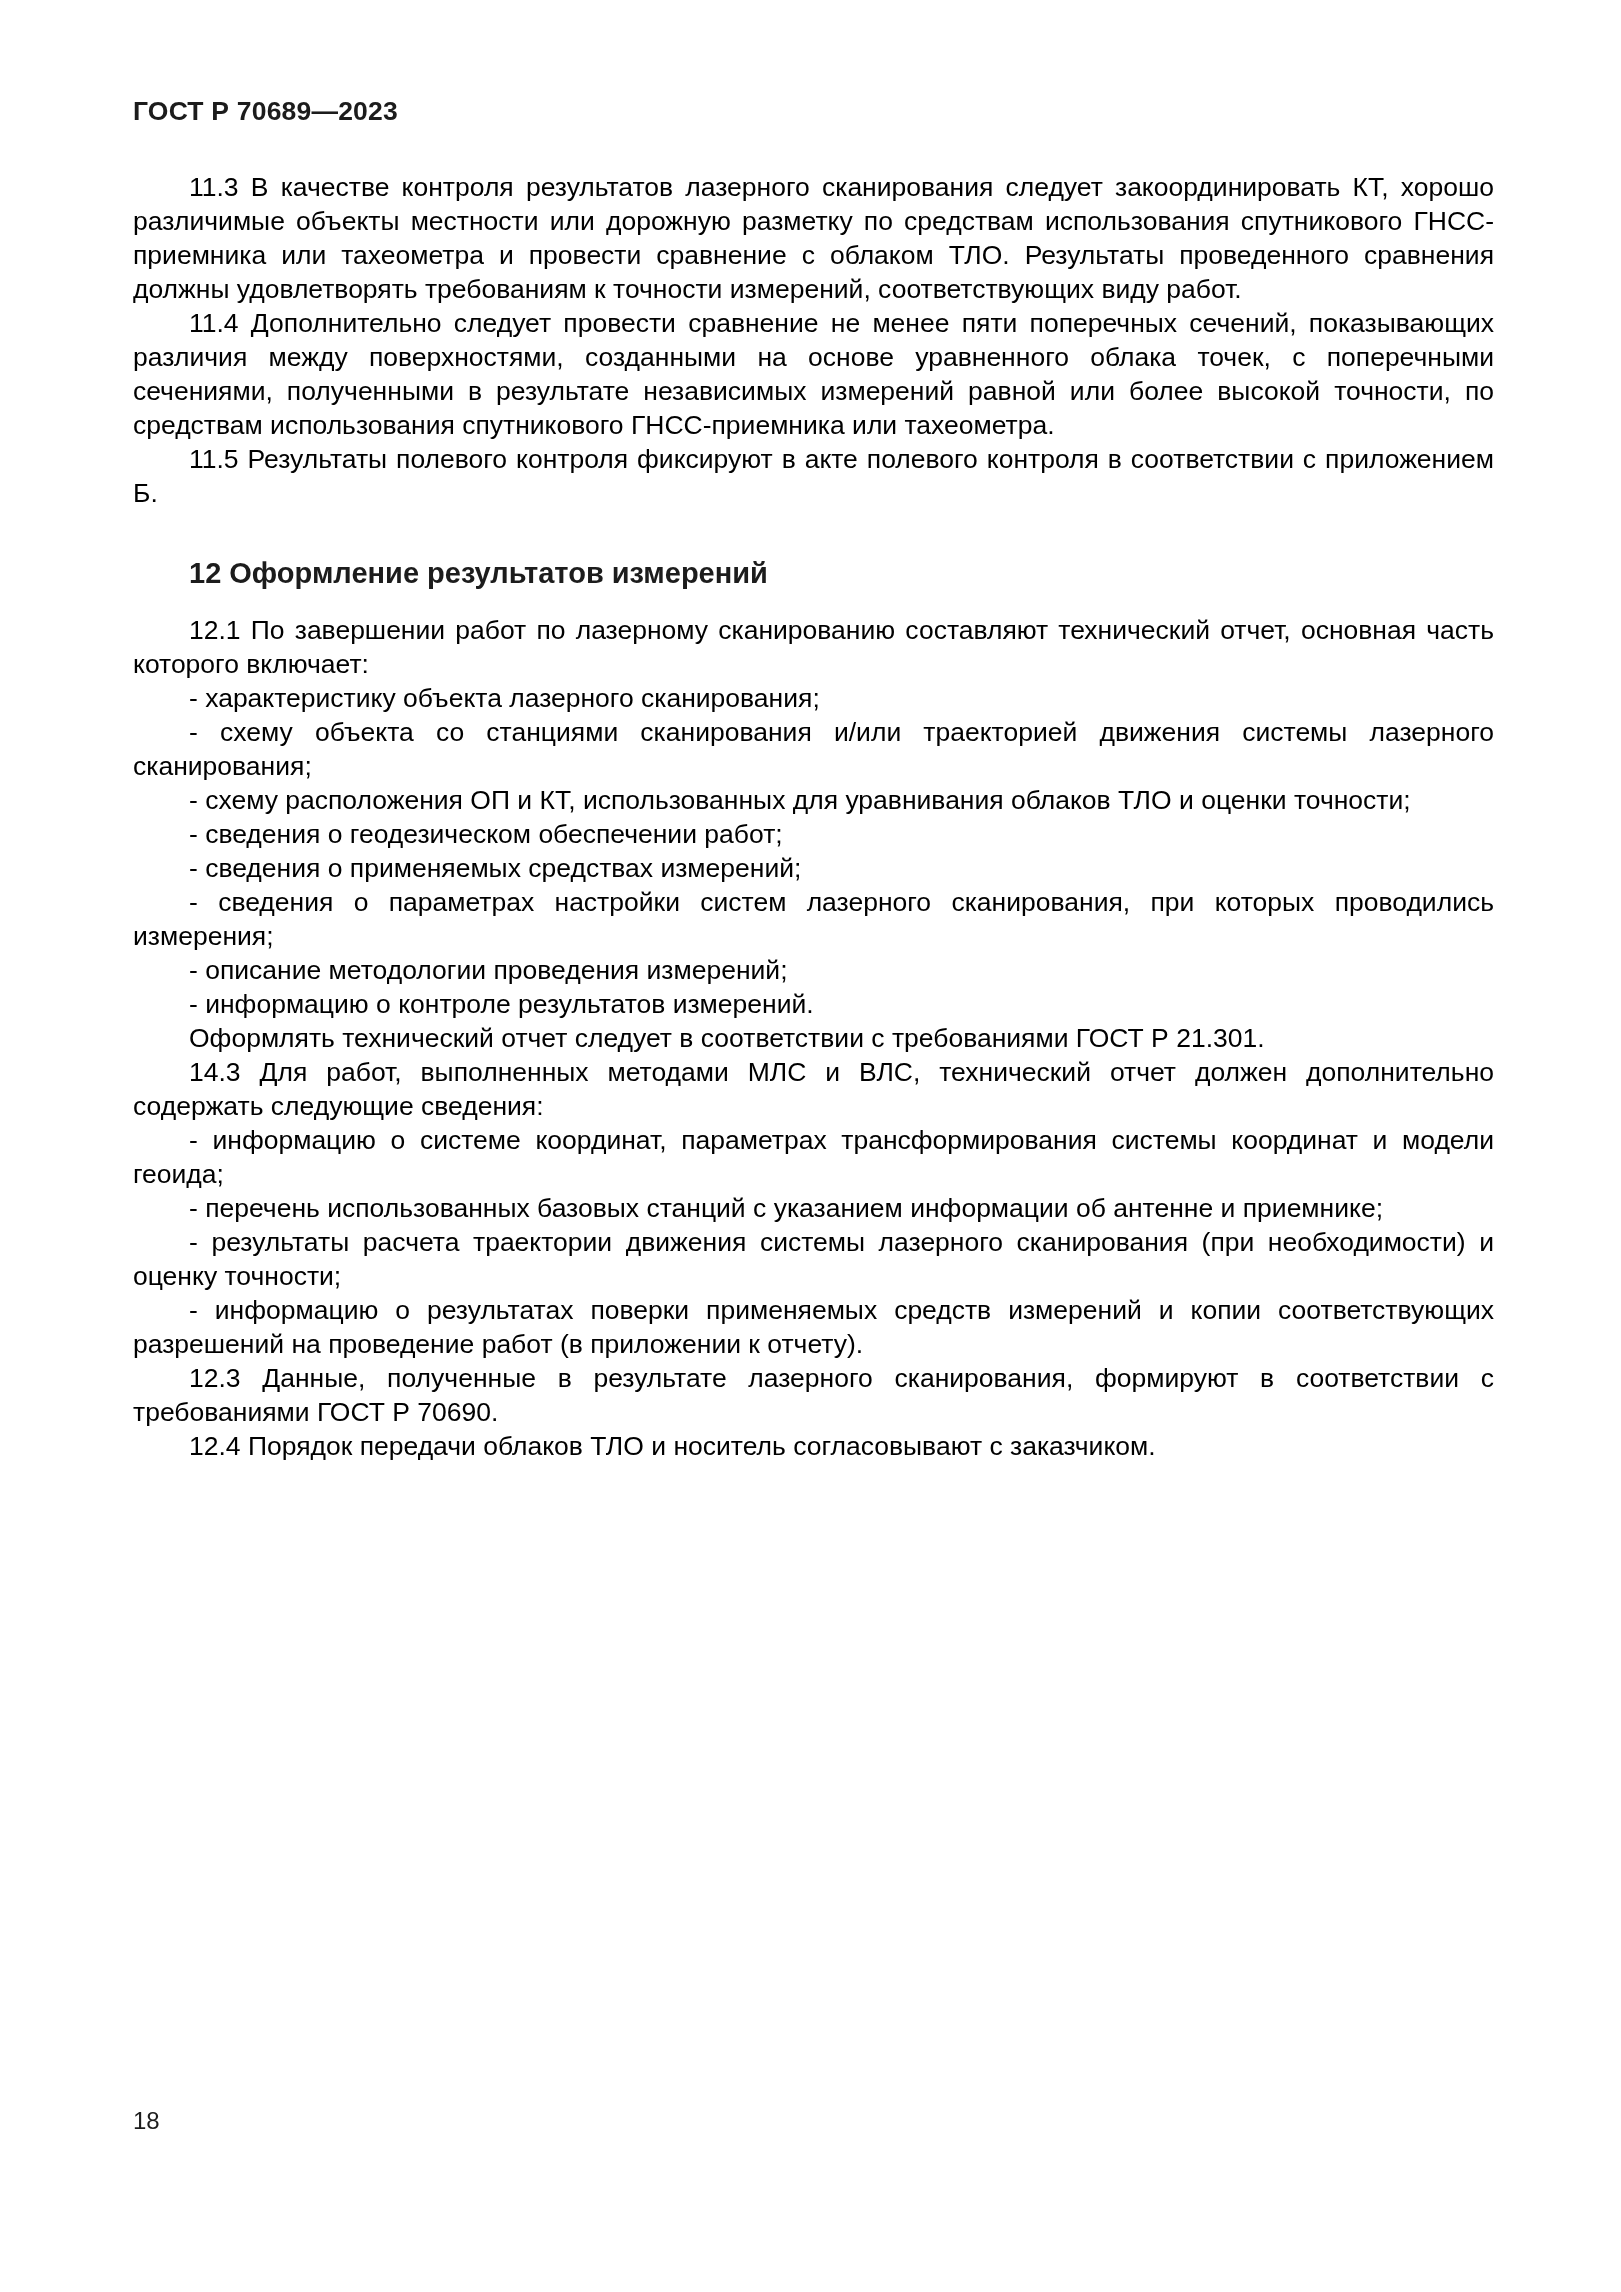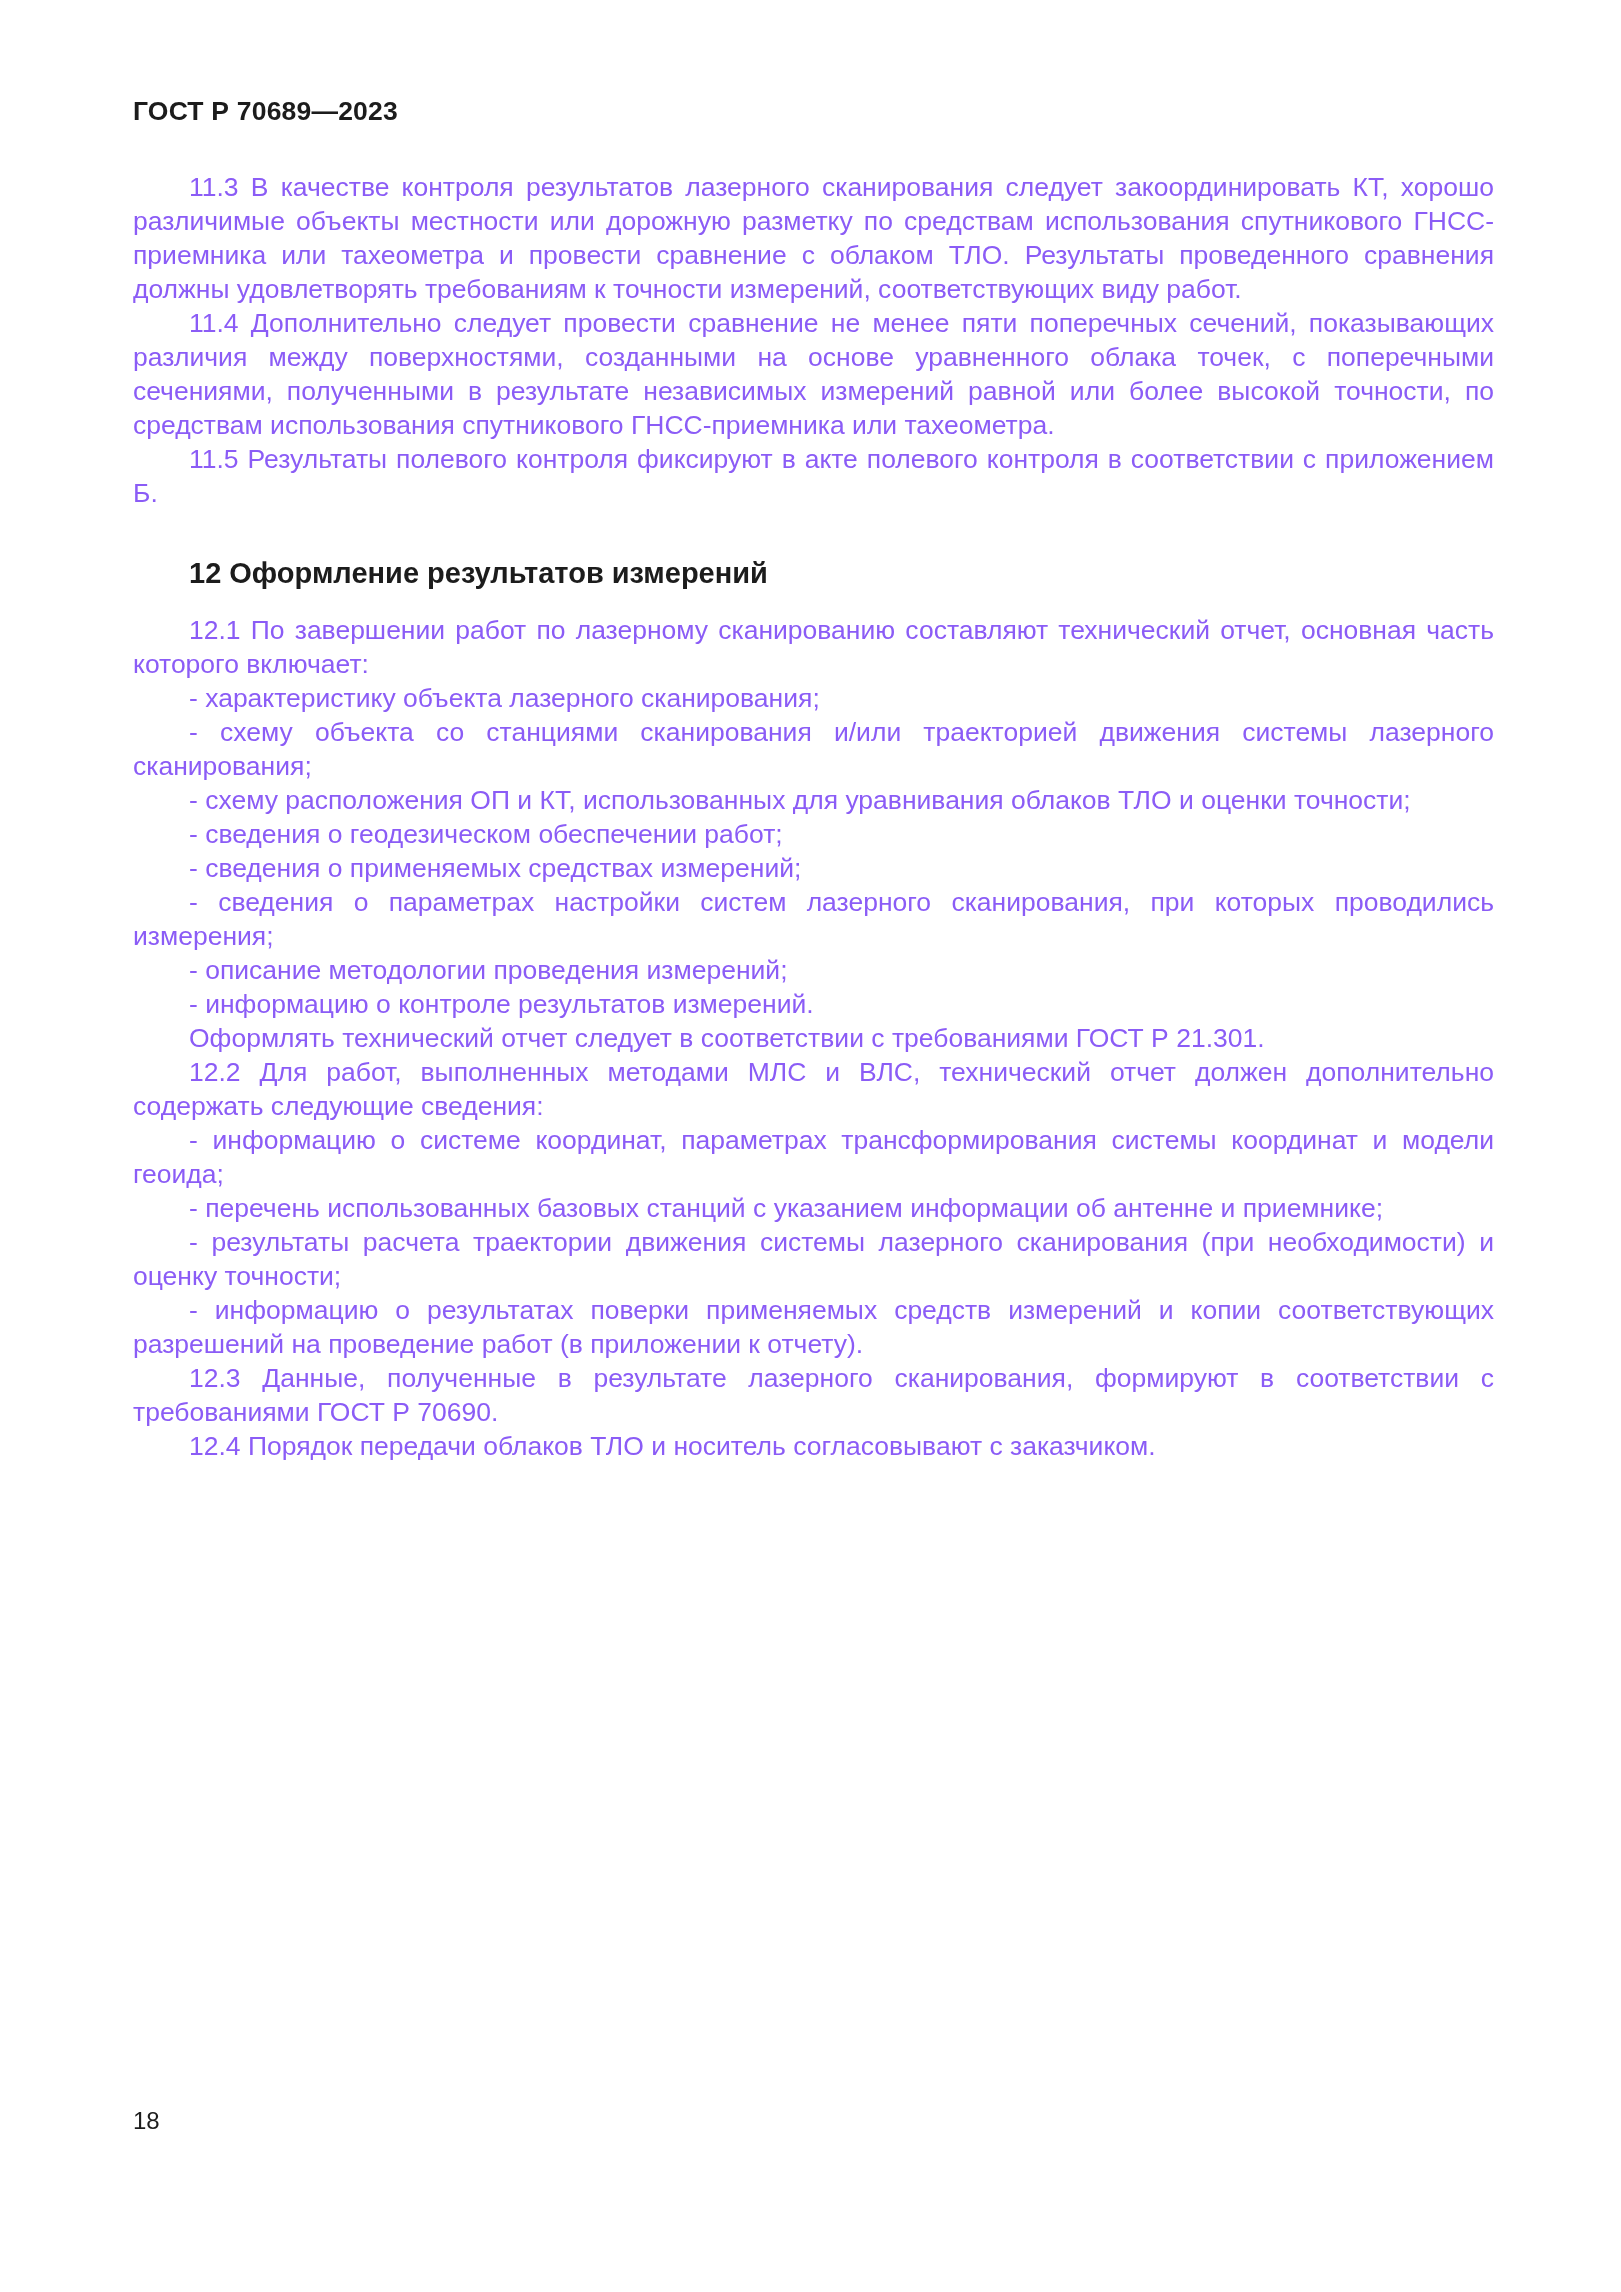--- a/index.html
+++ b/index.html
@@ -25,21 +25,21 @@
   }
   .content {
     margin-top: 43px;
   }
   .content p {
     margin: 0;
     font-size: 26.5px;
     line-height: 34px;
     text-align: justify;
     text-indent: 56px;
-    color: #8b5cf6;
+    color: #000000;
   }
   .content h2 {
     font-size: 29px;
     line-height: 37px;
     font-weight: 700;
     margin: 45px 0 21px 0;
     padding-left: 56px;
     color: #1c1c1c;
   }
   .page-number {
@@ -64,21 +64,21 @@
       <p>12.1 По завершении работ по лазерному сканированию составляют технический отчет, основная часть которого включает:</p>
       <p>- характеристику объекта лазерного сканирования;</p>
       <p>- схему объекта со станциями сканирования и/или траекторией движения системы лазерного сканирования;</p>
       <p>- схему расположения ОП и КТ, использованных для уравнивания облаков ТЛО и оценки точности;</p>
       <p>- сведения о геодезическом обеспечении работ;</p>
       <p>- сведения о применяемых средствах измерений;</p>
       <p>- сведения о параметрах настройки систем лазерного сканирования, при которых проводились измерения;</p>
       <p>- описание методологии проведения измерений;</p>
       <p>- информацию о контроле результатов измерений.</p>
       <p>Оформлять технический отчет следует в соответствии с требованиями ГОСТ Р 21.301.</p>
-      <p>12.2 Для работ, выполненных методами МЛС и ВЛС, технический отчет должен дополнительно содержать следующие сведения:</p>
+      <p>14.3 Для работ, выполненных методами МЛС и ВЛС, технический отчет должен дополнительно содержать следующие сведения:</p>
       <p>- информацию о системе координат, параметрах трансформирования системы координат и модели геоида;</p>
       <p>- перечень использованных базовых станций с указанием информации об антенне и приемнике;</p>
       <p>- результаты расчета траектории движения системы лазерного сканирования (при необходимости) и оценку точности;</p>
       <p>- информацию о результатах поверки применяемых средств измерений и копии соответствующих разрешений на проведение работ (в приложении к отчету).</p>
       <p>12.3 Данные, полученные в результате лазерного сканирования, формируют в соответствии с требованиями ГОСТ Р 70690.</p>
       <p>12.4 Порядок передачи облаков ТЛО и носитель согласовывают с заказчиком.</p>
     </div>
 
   <div class="page-number">18</div>
 </div>

